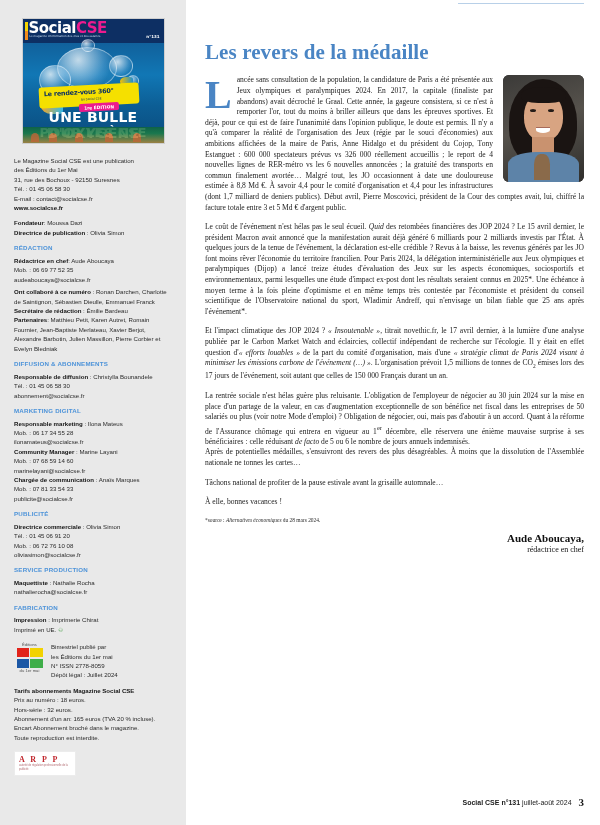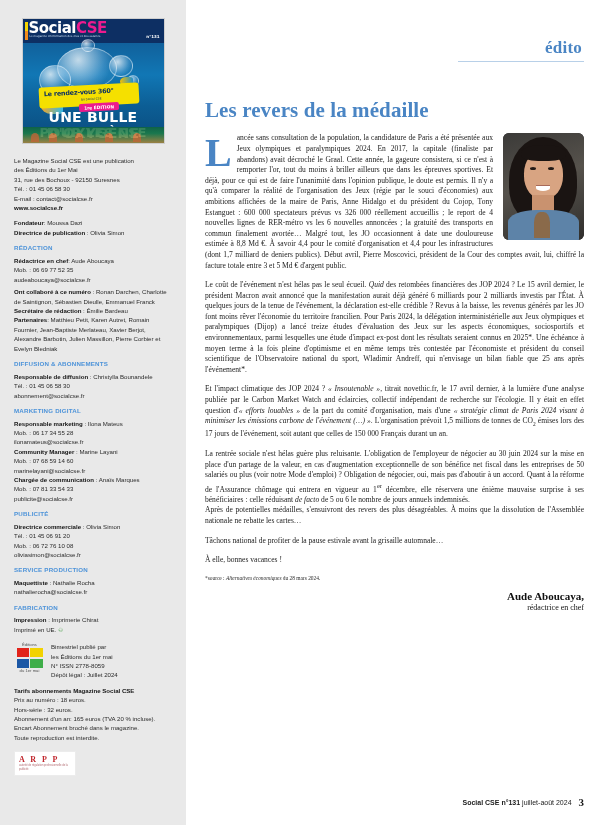--- a/index.html
+++ b/index.html
@@ -466,23 +466,20 @@
 
     <div class="arpp">
       <div class="a-top">A R P P</div>
       <div class="a-sub">autorité de régulation professionnelle de la publicité</div>
     </div>
   </div>
 </div>
 
 <div id="main">
 
-  <div id="edito-head">
-    <span class="word">édito</span>
-  </div>
   <div id="edito-rule"></div>
 
   <h1 id="article-title">Les revers de la médaille</h1>
 
   <div id="portrait">
     <div class="pt-bg"></div>
     <div class="pt-hair"></div>
     <div class="pt-face"></div>
     <div class="pt-fringe"></div>
     <div class="pt-eye l"></div>
@@ -494,21 +491,21 @@
 
   <p class="body-txt" id="lead"><span class="dropcap">L</span><span>ancée sans consultation de la population, la candidature de Paris a été présentée aux Jeux olympiques et paralympiques 2024. En 2017, la capitale (finaliste par abandons) avait décroché le Graal. Cette année, la gageure consistera, si ce n'est à remporter l'or, tout du moins à briller ailleurs que dans les épreuves sportives. Et déjà, pour ce qui est de faire l'unanimité dans l'opinion publique, le doute est permis. Il n'y a qu'à comparer la réalité de l'organisation des Jeux (régie par le souci d'économies) aux ambitions affichées de la maire de Paris, Anne Hidalgo et du président du Cojop, Tony Estanguet : 600 000 spectateurs prévus vs 326 000 réellement accueillis ; le report de 4 nouvelles lignes de RER-métro vs les 6 nouvelles annoncées ; la gratuité des transports en commun finalement avortée… Malgré tout, les JO occasionnent à date une douloureuse estimée à 8,8 Md €. À savoir 4,4 pour le comité d'organisation et 4,4 pour les infrastructures (dont 1,7 milliard de deniers publics). Début avril, Pierre Moscovici, président de la Cour des comptes avait, lui, chiffré la facture totale entre 3 et 5 Md € d'argent public.</span></p>
 
 
   <p class="body-txt" id="para3"><span>Le coût de l'événement n'est hélas pas le seul écueil. </span><i>Quid</i><span> des retombées financières des JOP 2024 ? Le 15 avril dernier, le président Macron avait annoncé que la manifestation aurait déjà généré 6 milliards pour 2 milliards investis par l'État. À quelques jours de la tenue de l'événement, la déclaration est-elle crédible ? Revus à la baisse, les revenus générés par les JO font moins rêver l'économie du territoire francilien. Pour Paris 2024, la délégation interministérielle aux Jeux olympiques et paralympiques (Dijop) a lancé treize études d'évaluation des Jeux sur les aspects économiques, sociosportifs et environnementaux, parmi lesquelles une étude d'impact ex-post dont les résultats seraient connus en 2025*. Une échéance à moyen terme à la fois pleine d'optimisme et en même temps très contestée par l'économiste et président du conseil scientifique de l'Observatoire national du sport, Wladimir Andreff, qui n'envisage un bilan fiable que 25 ans après l'événement*.</span></p>
 
   <p class="body-txt" id="para4"><span>Et l'impact climatique des JOP 2024 ? </span><i>« Insoutenable »</i><span>, titrait novethic.fr, le 17 avril dernier, à la lumière d'une analyse publiée par le Carbon Market Watch and éclaircies, collectif indépendant de recherche sur l'écologie. Il y était en effet question d'</span><i>« efforts louables »</i><span> de la part du comité d'organisation, mais d'une </span><i>« stratégie climat de Paris 2024 visant à minimiser les émissions carbone de l'événement (…) »</i><span>. L'organisation prévoit 1,5 millions de tonnes de CO</span><sub>2</sub><span> émises lors des 17 jours de l'événement, soit autant que celles de 150 000 Français durant un an.</span></p>
 
   <p class="body-txt tight" id="para5"><span>La rentrée sociale n'est hélas guère plus reluisante. L'obligation de l'employeur de négocier au 30 juin 2024 sur la mise en place d'un partage de la valeur, en cas d'augmentation exceptionnelle de son bénéfice net fiscal dans les entreprises de 50 salariés ou plus (voir notre Mode d'emploi) ? Obligation de négocier, oui, mais pas d'aboutir à un accord. Quant à la réforme de l'Assurance chômage qui entrera en vigueur au 1</span><sup>er</sup><span> décembre, elle réservera une énième mauvaise surprise à ses bénéficiaires : celle réduisant </span><i>de facto</i><span> de 5 ou 6 le nombre de jours annuels indemnisés.</span></p>
 
-  <p class="body-txt tight">Après de potentielles médailles, s'ensuivront des revers des plus désagréables. À moins que la dissolution de l'Assemblée nationale ne rebatte les cartes…</p>
+  <p class="body-txt tight">Après de potentielles médailles, s'ensuivront des revers des plus désagréables. À moins que la dissolution de l'Assemblée nationale ne tonnes les cartes…</p>
 
   <p class="body-txt">Tâchons national de profiter de la pause estivale avant la grisaille automnale…</p>
 
   <p class="body-txt">À elle, bonnes vacances !</p>
 
   <p id="source-note"><span>*source : </span><i>Alternatives économiques</i><span> du 28 mars 2024.</span></p>
 
   <div id="signature">
     <div id="sig-name">Aude Aboucaya,</div>
     <div id="sig-role">rédactrice en chef</div>

